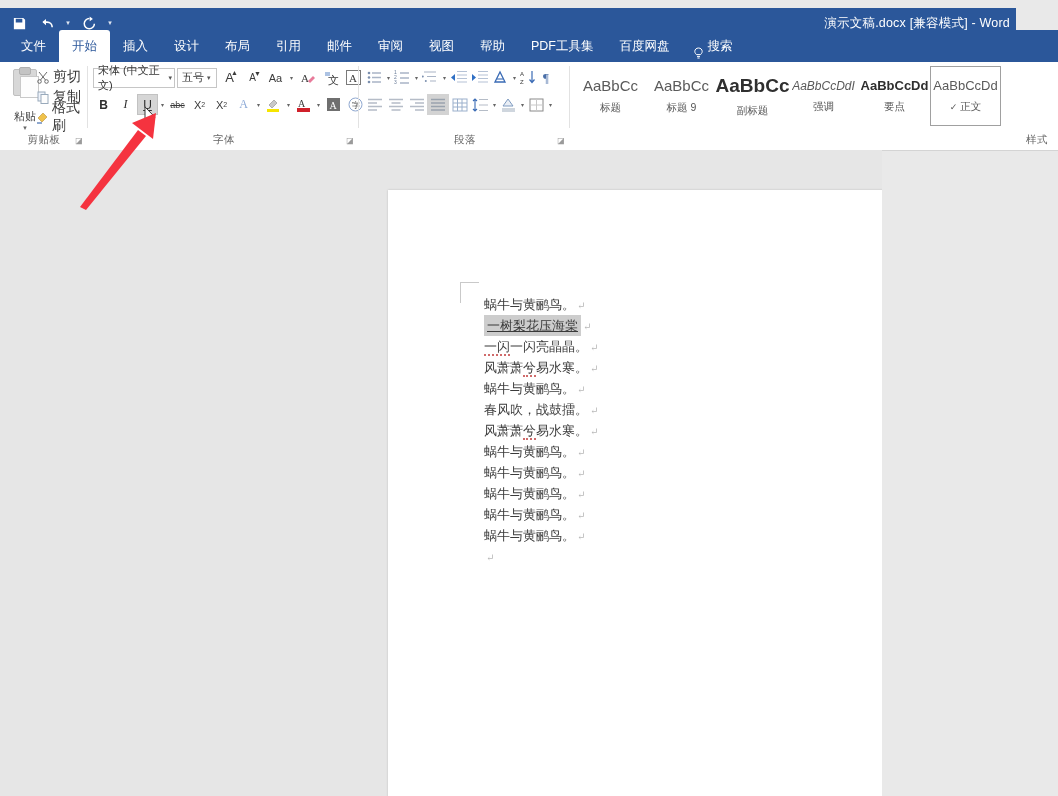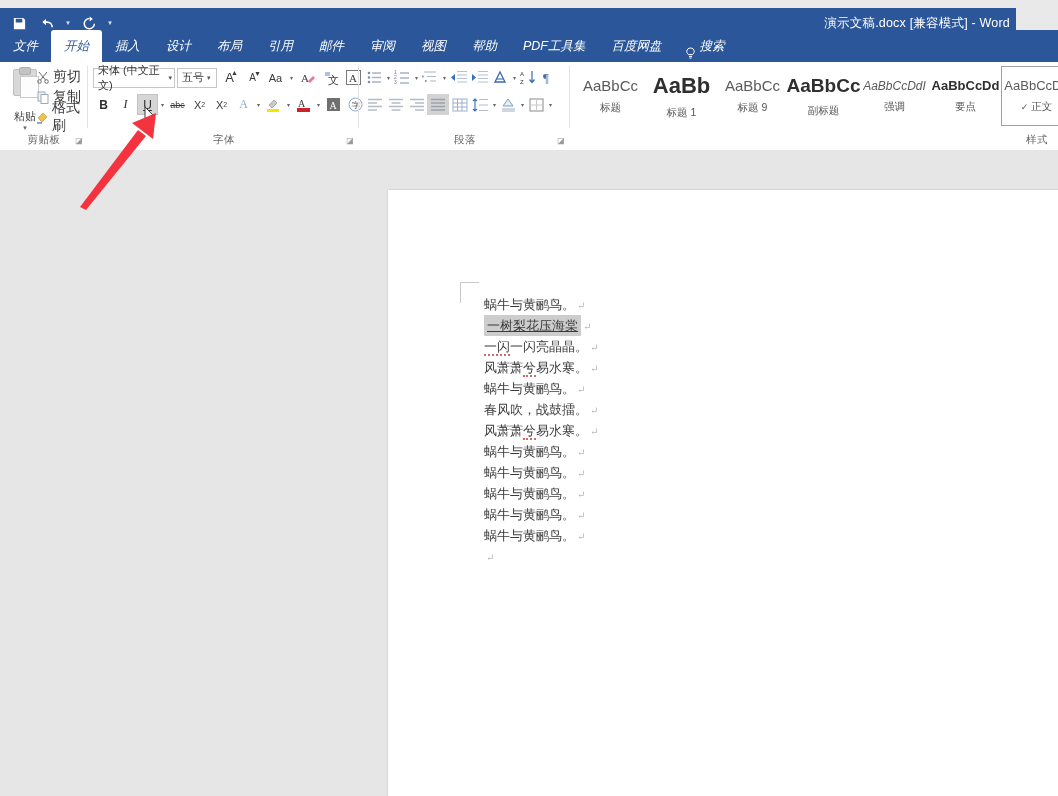--- a/index.html
+++ b/index.html
@@ -23,21 +23,21 @@
   .title-text{
     position:absolute;right:6px;top:0;height:30px;line-height:30px;
     font-size:12.5px;color:#ffffff;white-space:nowrap;letter-spacing:.2px;
   }
 
   
   .tabbar{
     position:absolute;left:0;top:30px;width:1058px;height:32px;
     background:#2b579a;
   }
-  .tabs{display:flex;align-items:flex-end;height:32px;font-style:italic;}
+  .tabs{display:flex;align-items:flex-end;height:32px;padding-left:8px;}
   .tab{
     height:32px;line-height:32px;padding:0 13px;font-size:12.5px;color:#ffffff;
     white-space:nowrap;cursor:default;
   }
   .tab.active{
     background:#ffffff;color:#2b579a;border-radius:3px 3px 0 0;font-weight:normal;
   }
   .tab.search{display:flex;align-items:center;gap:4px;padding-left:10px;}
   .tab.search .bulb{display:inline-block;width:11px;height:13px;position:relative;}
 
@@ -103,21 +103,21 @@
   .style-cell{
     width:71px;height:60px;display:flex;flex-direction:column;align-items:center;justify-content:center;
     cursor:default;box-sizing:border-box;
   }
   .style-cell.sel{border:1px solid #a0a0a0;background:#fff;}
   .style-prev{font-size:17px;color:#5a5a5a;white-space:nowrap;overflow:hidden;}
   .style-name{font-size:10.5px;color:#555;margin-top:7px;white-space:nowrap;}
 
   
   .docarea{
-    position:absolute;left:0;top:150px;width:1058px;height:646px;
+    position:absolute;left:0;top:150px;width:882px;height:646px;
     background:#e6e6e6;overflow:hidden;
   }
   .page{
     position:absolute;left:388px;top:40px;width:700px;height:640px;
     background:#ffffff;box-shadow:0 0 2px rgba(0,0,0,.18);
   }
   .margin-mark{
     position:absolute;left:72px;top:92px;width:18px;height:20px;
     border-left:1px solid #c9c9c9;border-top:1px solid #c9c9c9;
   }
@@ -484,24 +484,20 @@
       <div class="grp-sep" style="right:0;"></div>
     </div>
 
     <div class="grp" id="g-style">
       <div class="gallery" id="style-host">
           <div class="style-cell">
             <div class="style-prev" style="font-size: 15px; font-weight: normal; font-style: normal;">AaBbCc</div>
             <div class="style-name">标题</div>
           </div>
           <div class="style-cell">
-            <div class="style-prev" style="font-size: 22px; font-weight: bold; font-style: normal; color: rgb(47, 47, 47);">AaBb</div>
-            <div class="style-name">标题 1</div>
-          </div>
-          <div class="style-cell">
             <div class="style-prev" style="font-size: 15px; font-weight: normal; font-style: normal;">AaBbCc</div>
             <div class="style-name">标题 9</div>
           </div>
           <div class="style-cell">
             <div class="style-prev" style="font-size: 19px; font-weight: bold; font-style: normal; color: rgb(47, 47, 47);">AaBbCc</div>
             <div class="style-name">副标题</div>
           </div>
           <div class="style-cell">
             <div class="style-prev" style="font-size: 12px; font-weight: normal; font-style: italic;">AaBbCcDdI</div>
             <div class="style-name">强调</div>

